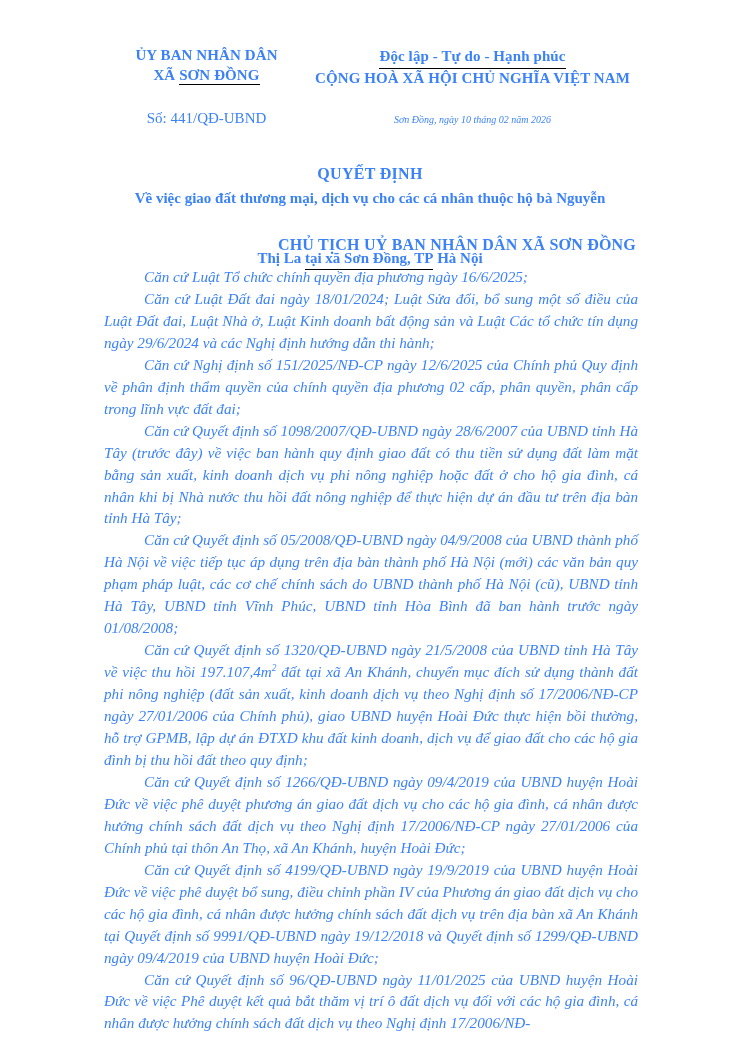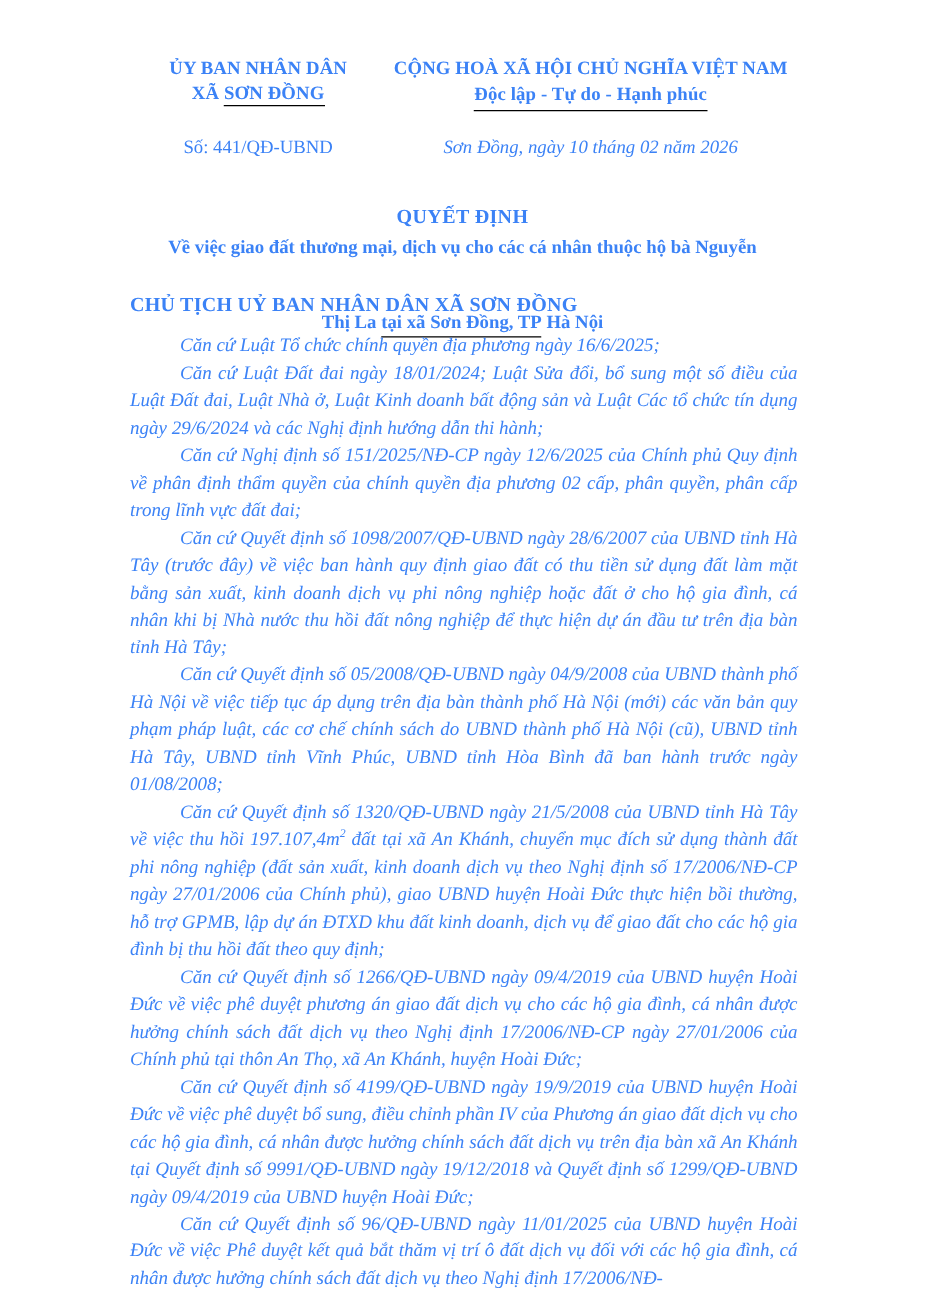--- a/index.html
+++ b/index.html
@@ -62,21 +62,21 @@
     align-items: baseline;
   }
   .docnum {
     width: 205px;
     text-align: center;
     font-size: 15px;
   }
   .docplace {
     flex: 1;
     text-align: center;
-    font-size: 15px;
+    font-size: 10px;
     font-style: italic;
   }
 
   
   .title-block {
     position: absolute;
     top: 164px;
     left: 104px;
     width: 532px;
     text-align: center;
@@ -98,21 +98,21 @@
     display: inline-block;
     border-bottom: 1.3px solid #000;
     padding-bottom: 1px;
     margin-top: 40px;
   }
   .authority {
     position: absolute;
     top: 236px;
     left: 104px;
     width: 532px;
-    text-align: left;
+    text-align: right;
     font-size: 16px;
     font-weight: bold;
     letter-spacing: 0.2px;
   }
 
   
   .body-text {
     position: absolute;
     top: 266px;
     left: 104px;
@@ -137,22 +137,22 @@
 <body>
 
 <div class="page">
 
   <div class="letterhead">
     <div class="lh-left">
       <div>ỦY BAN NHÂN DÂN</div>
       <div class="org-line2"><span>XÃ </span><span class="u">SƠN ĐỒNG</span></div>
     </div>
     <div class="lh-right">
+      <div><span class="motto">Độc lập - Tự do - Hạnh phúc</span></div>
       <div>CỘNG HOÀ XÃ HỘI CHỦ NGHĨA VIỆT NAM</div>
-      <div><span class="motto">Độc lập - Tự do - Hạnh phúc</span></div>
     </div>
   </div>
 
   <div class="docnum-row">
     <div class="docnum">Số: 441/QĐ-UBND</div>
     <div class="docplace">Sơn Đồng, ngày 10 tháng 02 năm 2026</div>
   </div>
 
   <div class="title-block">
     <div class="title-main">QUYẾT ĐỊNH</div>

